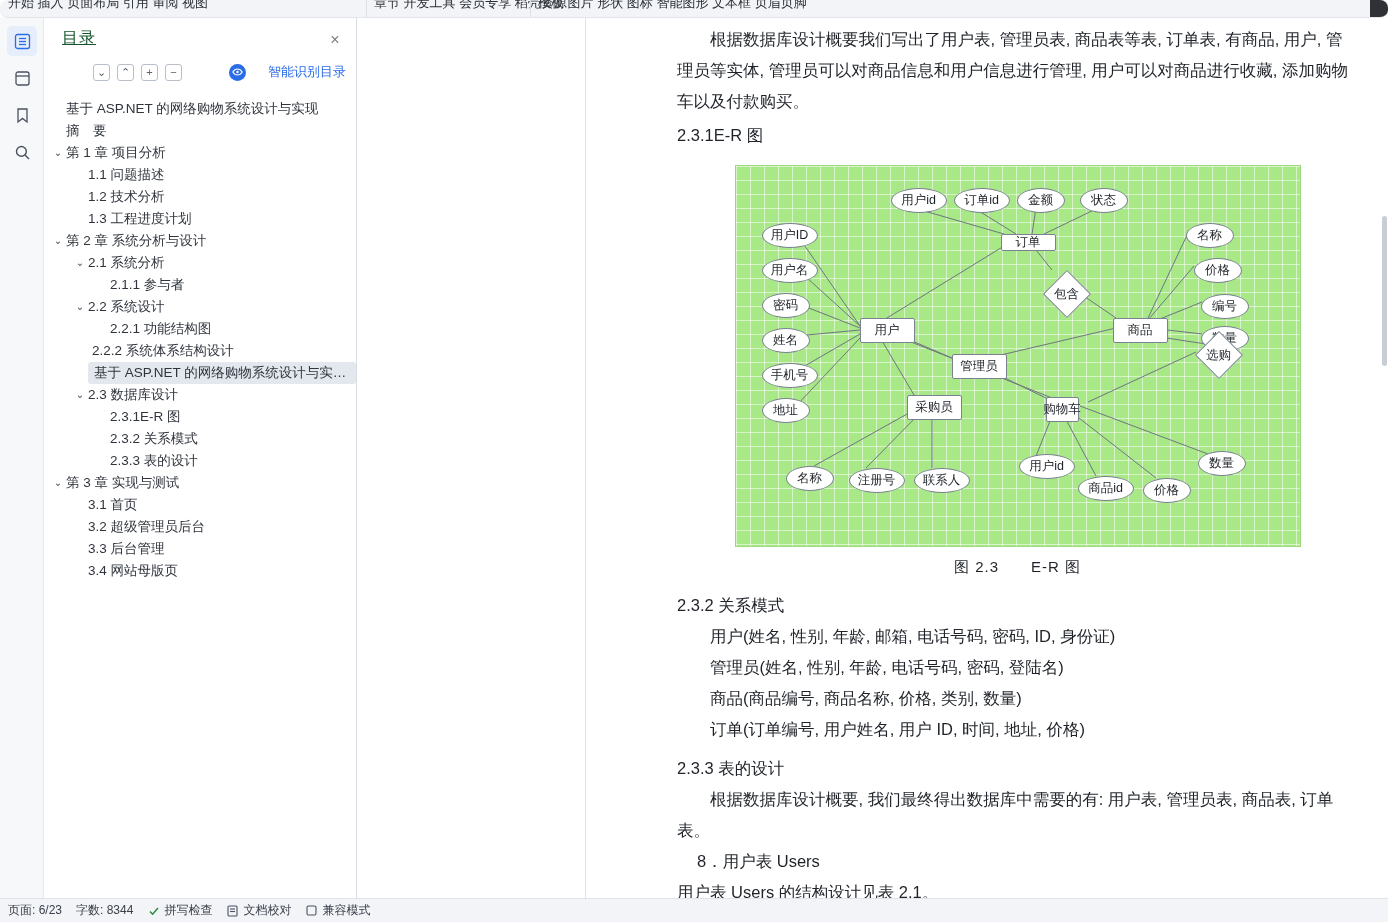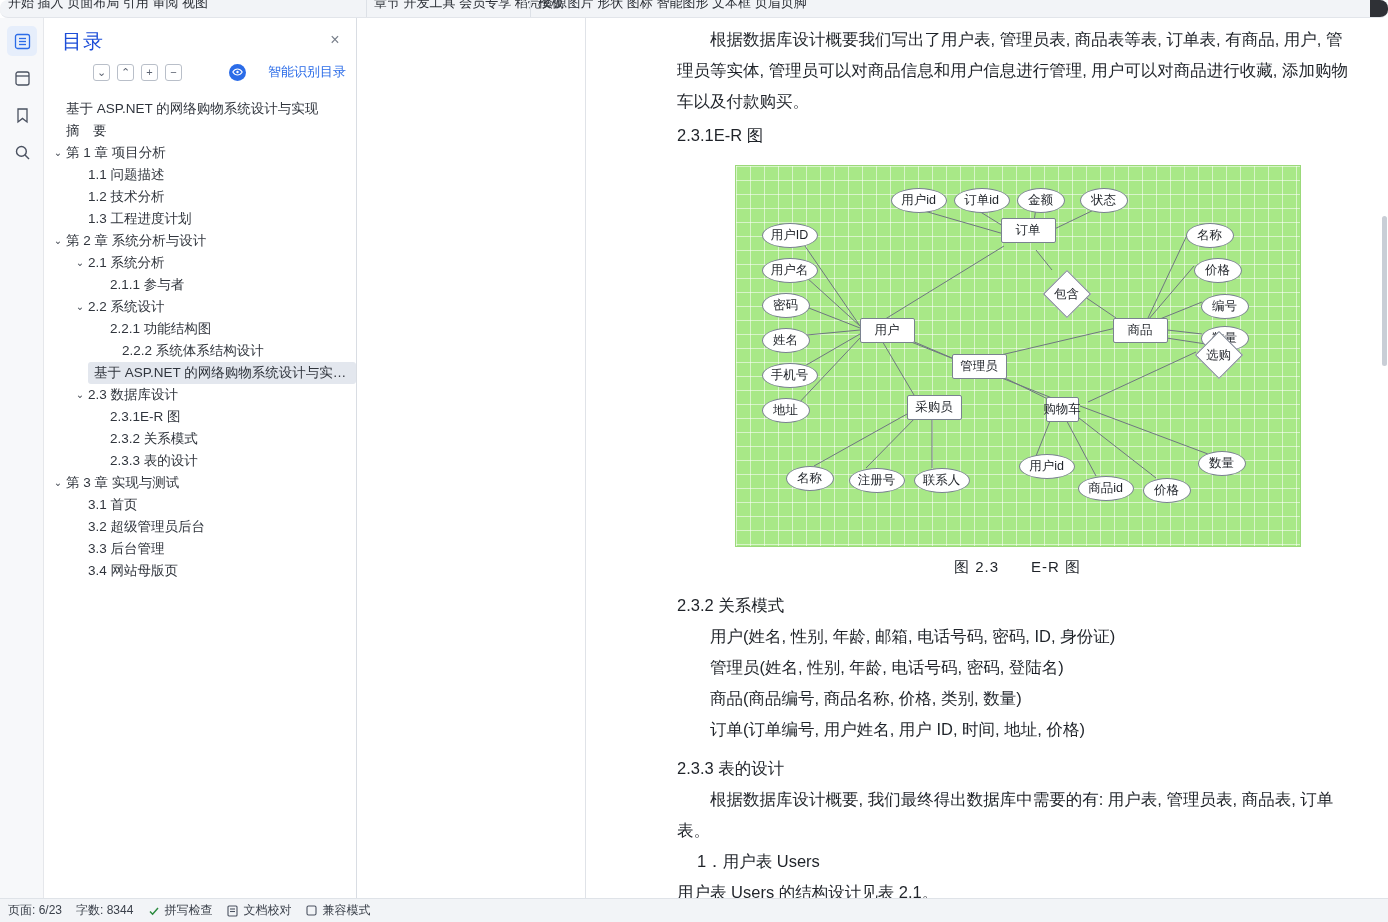--- a/index.html
+++ b/index.html
@@ -68,23 +68,24 @@
     background: #ffffff;
     border-right: 1px solid #d9dde3;
   }
   .outline-head {
     position: relative;
     height: 46px;
   }
   .outline-title {
     position: absolute;
     left: 18px; top: 10px;
-    font-size: 20px;
-    color: #1d4ed8;
+    font-size: 16px;
+    color: #14532d;
     letter-spacing: 1px;
+    text-decoration: underline;
   }
   .outline-close {
     position: absolute;
     right: 12px; top: 14px;
     width: 18px; height: 18px;
     color: #7a818c;
     font-size: 16px;
     line-height: 16px;
     text-align: center;
   }
@@ -377,21 +378,21 @@
           <span class="txt" style="margin-left: 66px;">2.1.1 参与者</span>
         </div>
         <div class="toc-item">
           <span class="caret" style="left: 30px;">⌄</span>
           <span class="txt" style="margin-left: 44px;">2.2 系统设计</span>
         </div>
         <div class="toc-item">
           <span class="txt" style="margin-left: 66px;">2.2.1 功能结构图</span>
         </div>
         <div class="toc-item">
-          <span class="txt" style="margin-left: 78px;">2.2.2 系统体系结构设计</span>
+          <span class="txt" style="margin-left: 48px;">2.2.2 系统体系结构设计</span>
         </div>
         <div class="toc-item selected">
           <span class="txt" style="margin-left: 44px;">基于 ASP.NET 的网络购物系统设计与实现采 ...</span>
         </div>
         <div class="toc-item">
           <span class="caret" style="left: 30px;">⌄</span>
           <span class="txt" style="margin-left: 44px;">2.3 数据库设计</span>
         </div>
         <div class="toc-item">
           <span class="txt" style="margin-left: 66px;">2.3.1E-R 图</span>
@@ -492,21 +493,21 @@
               <div class="er-node er-ellipse" style="left: 458px; top: 92px; width: 48px; height: 25px;">价格</div>
               <div class="er-node er-ellipse" style="left: 465px; top: 128px; width: 48px; height: 25px;">编号</div>
               <div class="er-node er-ellipse" style="left: 465px; top: 160px; width: 48px; height: 25px;">数量</div>
               <div class="er-node er-ellipse" style="left: 50px; top: 300px; width: 48px; height: 25px;">名称</div>
               <div class="er-node er-ellipse" style="left: 113px; top: 302px; width: 56px; height: 25px;">注册号</div>
               <div class="er-node er-ellipse" style="left: 178px; top: 302px; width: 56px; height: 25px;">联系人</div>
               <div class="er-node er-ellipse" style="left: 283px; top: 288px; width: 56px; height: 25px;">用户id</div>
               <div class="er-node er-ellipse" style="left: 342px; top: 310px; width: 56px; height: 25px;">商品id</div>
               <div class="er-node er-ellipse" style="left: 407px; top: 312px; width: 48px; height: 25px;">价格</div>
               <div class="er-node er-ellipse" style="left: 462px; top: 285px; width: 48px; height: 25px;">数量</div>
-              <div class="er-node er-rect" style="left: 265px; top: 52px; width: 55px; height: 25px;">订单</div>
+              <div class="er-node er-rect" style="left: 265px; top: 68px; width: 55px; height: 17px;">订单</div>
               <div class="er-node er-rect" style="left: 124px; top: 152px; width: 55px; height: 25px;">用户</div>
               <div class="er-node er-rect" style="left: 216px; top: 188px; width: 55px; height: 25px;">管理员</div>
               <div class="er-node er-rect" style="left: 377px; top: 152px; width: 55px; height: 25px;">商品</div>
               <div class="er-node er-rect" style="left: 171px; top: 229px; width: 55px; height: 25px;">采购员</div>
               <div class="er-node er-rect" style="left: 310px; top: 231px; width: 33px; height: 25px;">购物车</div>
               <div class="er-node er-dia" style="left: 314px; top: 111px; width: 34px; height: 34px; font-family: Liberation Serif, serif;">
                 <span class="dshape"></span>
                 <span class="dlabel">包含</span>
               </div>
               <div class="er-node er-dia" style="left: 466px; top: 172px; width: 34px; height: 34px;">
@@ -519,21 +520,21 @@
         <div class="fig-caption">图 2.3　　E-R 图</div>
 
         <div class="h-num" style="margin-top:8px;">2.3.2 关系模式</div>
         <div class="item-ind1">用户(姓名, 性别, 年龄, 邮箱, 电话号码, 密码, ID, 身份证)</div>
         <div class="item-ind1">管理员(姓名, 性别, 年龄, 电话号码, 密码, 登陆名)</div>
         <div class="item-ind1">商品(商品编号, 商品名称, 价格, 类别, 数量)</div>
         <div class="item-ind1">订单(订单编号, 用户姓名, 用户 ID, 时间, 地址, 价格)</div>
 
         <div class="h-num" style="margin-top:8px;">2.3.3 表的设计</div>
         <div class="p-indent">根据数据库设计概要, 我们最终得出数据库中需要的有: 用户表, 管理员表, 商品表, 订单表。</div>
-        <div class="item-ind2">1．用户表 Users</div>
+        <div class="item-ind2">8．用户表 Users</div>
         <div>用户表 Users 的结构设计见表 2.1。</div>
 
       </div>
     </div>
     <div class="scrollbar-v">
       <div class="thumb"></div>
     </div>
   </div>
 
   <div class="statusbar">

